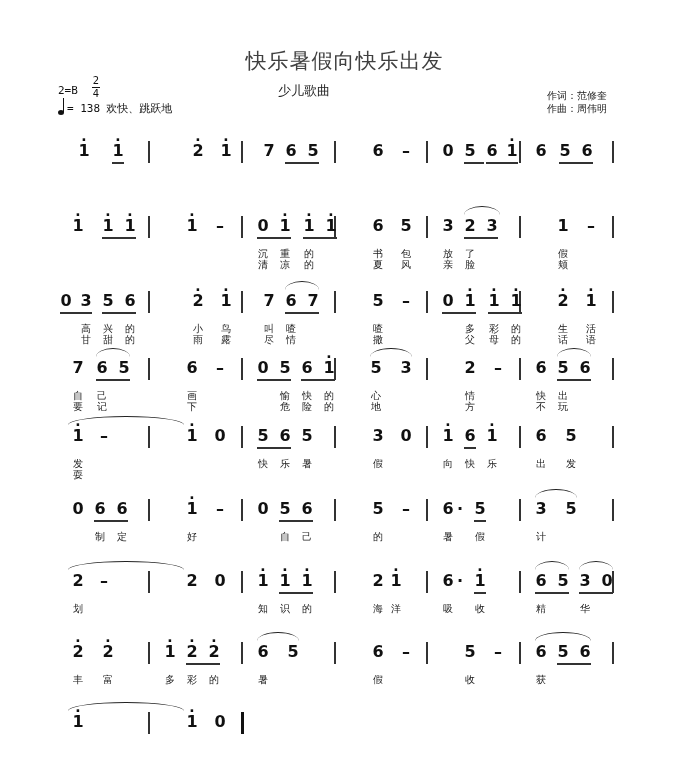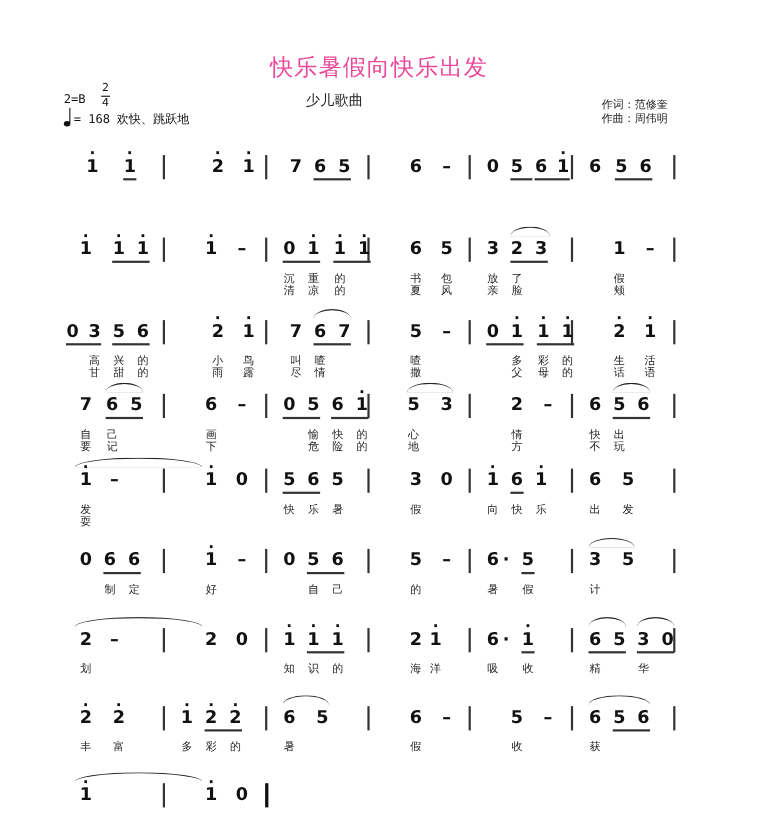--- a/index.html
+++ b/index.html
@@ -1,17 +1,17 @@
 <!DOCTYPE html>
 <html><head>
 <meta charset="utf-8">
 <style>
   html, body { margin: 0; padding: 0; background: #ffffff; }
   body { width: 689px; height: 758px; position: relative; overflow: hidden; font-family: "DejaVu Sans", sans-serif; color: #111; }
-  .title { position: absolute; left: 0; width: 689px; top: 47px; text-align: center; font-size: 21px; letter-spacing: 1px; color: #ec4899; }
+  .title { position: absolute; left: 0; width: 689px; top: 47px; text-align: center; font-size: 21px; letter-spacing: 1px; color: #404040; }
   .subtitle { position: absolute; left: 278px; top: 82px; font-size: 13px; color: #222; }
   .key { position: absolute; left: 58px; top: 84px; font-size: 11px; font-family: "DejaVu Sans Mono", monospace; }
   .timesig { position: absolute; left: 92px; top: 76px; font-size: 10px; text-align: center; line-height: 10px; }
   .timesig .bar { display:block; border-top: 1px solid #111; width: 8px; margin: 1px auto; }
   .tempo { position: absolute; left: 58px; top: 101px; font-size: 11px; font-family: "DejaVu Sans Mono", monospace; display: flex; align-items: center; }
   .tempo .note { display: inline-block; width: 6px; height: 5px; background: #111; border-radius: 50%; position: relative; margin-right: 3px; margin-top: 8px; }
   .tempo .note::after { content: ""; position: absolute; right: 0; bottom: 3px; width: 1px; height: 14px; background: #111; }
   .tempo .marking { font-family: "DejaVu Sans", sans-serif; margin-left: 6px; }
   .credits { position: absolute; left: 547px; top: 89px; font-size: 10px; line-height: 13px; color: #222; }
 
@@ -31,21 +31,21 @@
 <div class="title">快乐暑假向快乐出发</div>
 <div class="subtitle">少儿歌曲</div>
 <div class="key">2=B</div>
 <div class="timesig">
   <span>2</span>
   <span class="bar"></span>
   <span>4</span>
 </div>
 <div class="tempo">
   <span class="note"></span>
-  <span>= 168</span>
+  <span>= 138</span>
   <span class="marking">欢快、跳跃地</span>
 </div>
 <div class="credits">
   <div>作词：范修奎</div>
   <div>作曲：周伟明</div>
 </div>
 
 <div id="score">
     <div class="system" style="top: 135px;">
       <div class="row">

